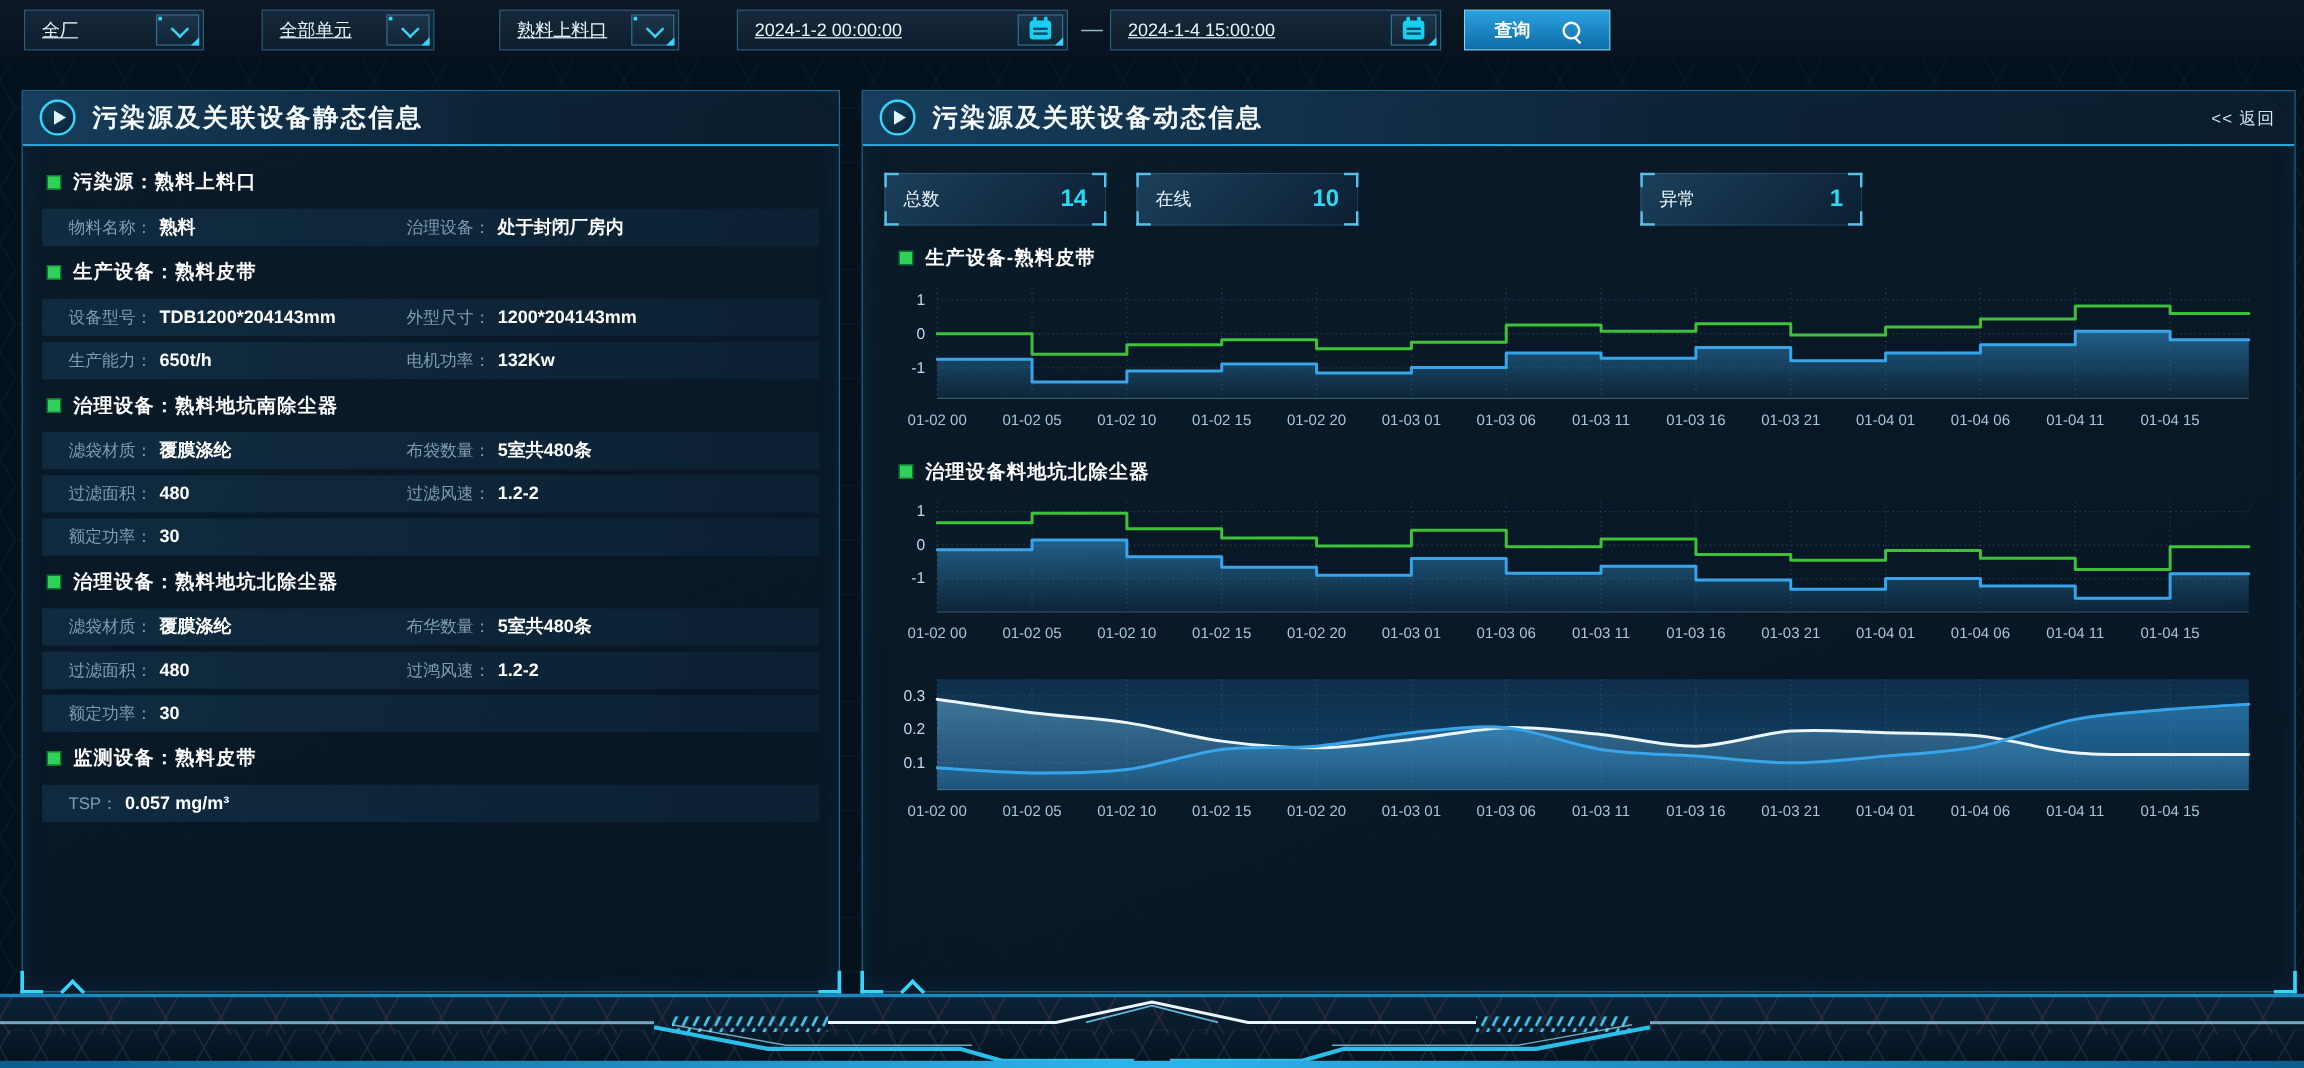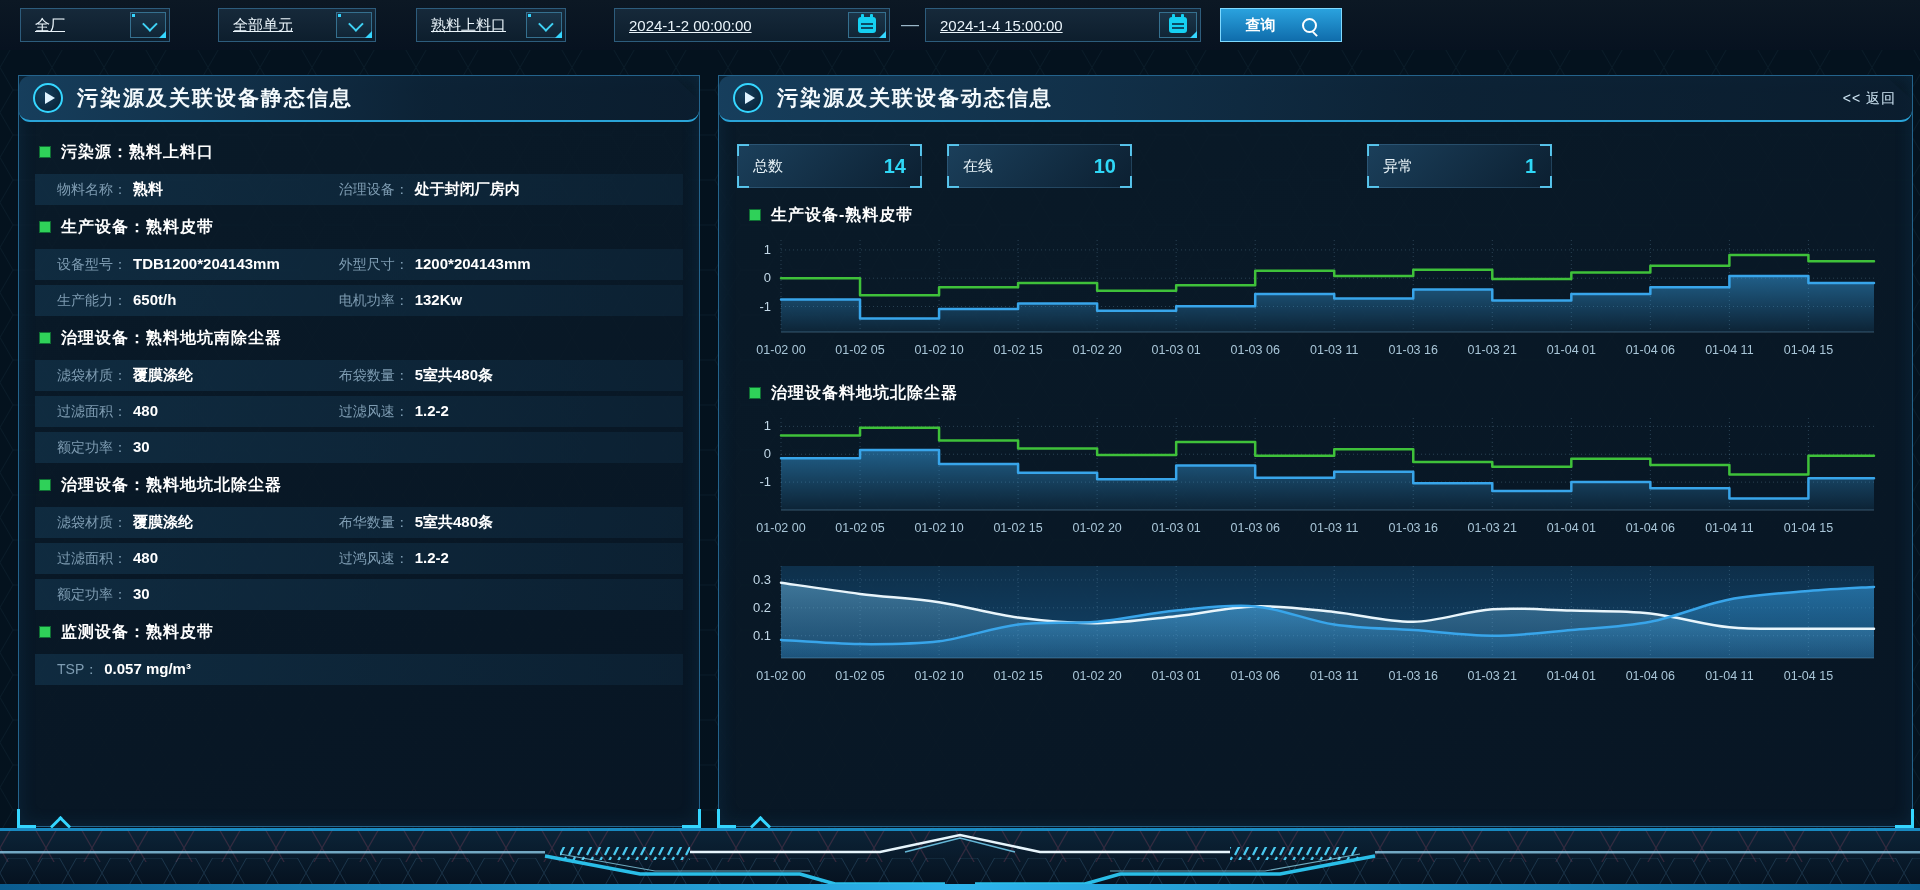--- a/index.html
+++ b/index.html
@@ -48,21 +48,21 @@
          border:1px solid rgba(45,125,175,.75);
          box-shadow:inset 0 0 18px rgba(25,110,165,.18);}
   .panel::before,.panel::after{content:"";position:absolute;bottom:-2px;width:16px;height:16px;z-index:4;}
   .panel::before{left:-2px;border-left:3px solid #35d6ff;border-bottom:3px solid #35d6ff;}
   .panel::after{right:-2px;border-right:3px solid #35d6ff;border-bottom:3px solid #35d6ff;}
   .panel-left{left:18px;width:682px;}
   .panel-right{left:718px;width:1195px;}
   .panel-header{position:relative;height:44px;display:flex;align-items:center;
          background:linear-gradient(90deg,rgba(23,64,95,.95),rgba(13,36,56,.85) 60%,rgba(11,30,48,.8));
          border-bottom:2px solid #2aa4d8;
-         clip-path:polygon(0 0,calc(100% - 26px) 0,100% 24px,100% 100%,0 100%);border-radius:11px;}
+         clip-path:polygon(0 0,calc(100% - 26px) 0,100% 24px,100% 100%,0 100%);}
   .play-icon{width:30px;height:30px;margin-left:14px;border-radius:50%;flex:0 0 auto;
          border:2px solid #35d6ff;background:radial-gradient(circle at 35% 35%,#14405e,#081e30);
          display:flex;align-items:center;justify-content:center;box-sizing:border-box;}
   .play-icon .tri{width:0;height:0;border-left:10px solid #dff4ff;border-top:6px solid transparent;
          border-bottom:6px solid transparent;margin-left:3px;}
   .panel-title{margin-left:14px;font-size:21px;font-weight:bold;letter-spacing:2px;color:#f4fafd;}
   .header-chevron{position:absolute;left:34px;bottom:-8px;width:12px;height:12px;
          border-left:3px solid #35d6ff;border-top:3px solid #35d6ff;transform:rotate(45deg);
          background:rgba(8,25,40,.9);}
   .back-btn{position:absolute;right:16px;top:14px;font-size:14px;color:#cfe6f4;cursor:pointer;
@@ -126,21 +126,21 @@
   <rect width="1920" height="890" fill="url(#hexp)"></rect>
 </svg>
 
 <div class="topbar">
   <div class="tb-box" style="left:20px;width:150px;">
     <span class="txt">全厂</span>
     <span class="chev-btn">
         <span class="chev"></span>
       </span>
   </div>
-  <div class="tb-box" style="left:218px;width:158px;">
+  <div class="tb-box" style="left:218px;width:144px;">
     <span class="txt">全部单元</span>
     <span class="chev-btn">
         <span class="chev"></span>
       </span>
   </div>
   <div class="tb-box" style="left:416px;width:150px;">
     <span class="txt">熟料上料口</span>
     <span class="chev-btn">
         <span class="chev"></span>
       </span>

